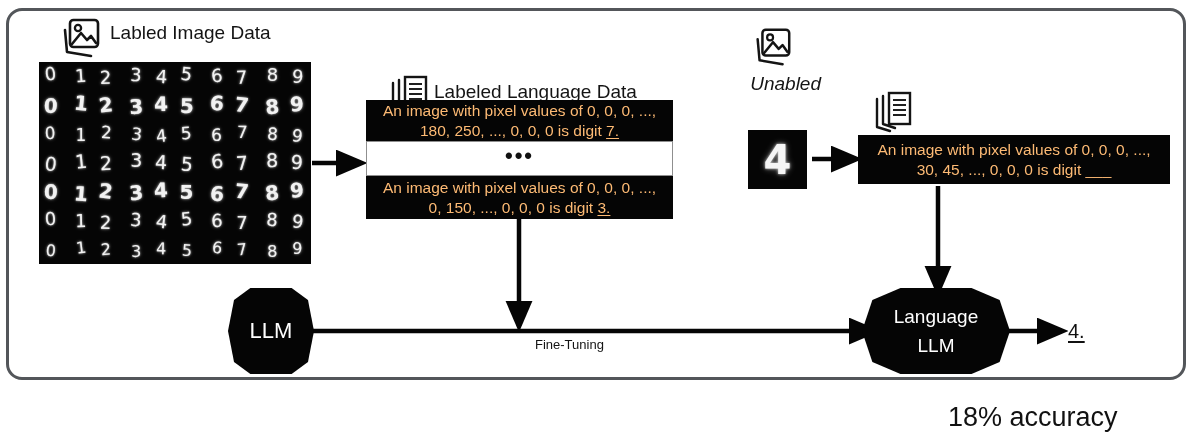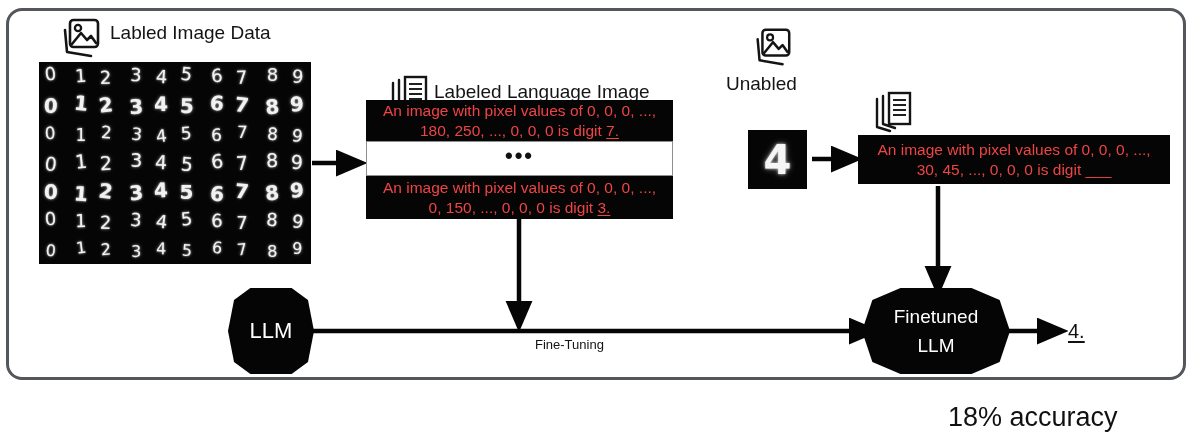--- a/index.html
+++ b/index.html
@@ -36,21 +36,21 @@
   }
 
   
   .caption {
     position: absolute;
     font-size: 19px;
     color: #141414;
     white-space: nowrap;
     line-height: 1.18;
   }
-  .caption.center { text-align: left; }
+  .caption.center { text-align: right; font-style: italic; }
 
   
   .icon-img, .icon-doc {
     position: absolute;
   }
 
   
   .mnist {
     position: absolute;
     background: #050505;
@@ -90,21 +90,21 @@
     font-size: 40px;
     font-weight: 600;
     line-height: 1;
     text-shadow: 0 0 3px rgba(255,255,255,.8), 0 0 7px rgba(255,255,255,.4);
   }
 
   
   .textbox {
     position: absolute;
     background: #050505;
-    color: #ef4444;
+    color: #fdba74;
     display: flex;
     align-items: center;
     justify-content: center;
     text-align: center;
     font-size: 15.5px;
     line-height: 1.28;
     padding: 2px 6px;
     box-sizing: border-box;
   }
   .textbox u { text-decoration: underline; text-underline-offset: 2px; }
@@ -424,21 +424,21 @@
 
   <svg class="icon-doc" style="left:388px; top:74px;" width="42" height="44" viewBox="0 0 42 44" xmlns="http://www.w3.org/2000/svg">
     <path d="M5 9 L5 37 L18 41" fill="none" stroke="#141414" stroke-width="2.4" stroke-linecap="round" stroke-linejoin="round"></path>
     <path d="M11 6 L11 34 L23 38" fill="none" stroke="#141414" stroke-width="2.4" stroke-linecap="round" stroke-linejoin="round"></path>
     <rect x="17" y="3" width="21" height="31" fill="none" stroke="#141414" stroke-width="2.4"></rect>
     <line x1="21" y1="10" x2="34" y2="10" stroke="#141414" stroke-width="1.9"></line>
     <line x1="21" y1="15" x2="34" y2="15" stroke="#141414" stroke-width="1.9"></line>
     <line x1="21" y1="20" x2="34" y2="20" stroke="#141414" stroke-width="1.9"></line>
     <line x1="21" y1="25" x2="34" y2="25" stroke="#141414" stroke-width="1.9"></line>
   </svg>
-  <div class="caption" style="left:434px; top:81px;">Labeled Language Image</div>
+  <div class="caption" style="left:434px; top:81px;">Labeled Language Data</div>
 
   <div class="textbox" style="left:366px; top:100px; width:307px; height:41px;">
     <div>
       <span>An image with pixel values of 0, 0, 0, ...,</span><br>
       <span>180, 250, ..., 0, 0, 0 is digit </span><u>7.</u>
     </div>
   </div>
 
   <div class="ellipsisbox" style="left:366px; top:141px; width:307px; height:35px;">•••</div>
 
@@ -478,21 +478,21 @@
     </div>
   </div>
 
   <div class="node" style="left:228px; top:288px; width:86px; height:86px; font-size:22px;">
     <span class="lbl">LLM</span>
   </div>
 
   <div class="arrow-label" style="left:535px; top:337px;">Fine-Tuning</div>
 
   <div class="node" style="left:862px; top:288px; width:148px; height:86px; font-size:19px;">
-    <span class="lbl">Finetuned</span>
+    <span class="lbl">Language</span>
     <span class="lbl">LLM</span>
   </div>
 
   <div class="result" style="left:1068px; top:320px;">4.</div>
 
   <div class="accuracy" style="left:948px; top:402px;">18% accuracy</div>
 
 </div>
 
 </body></html>

